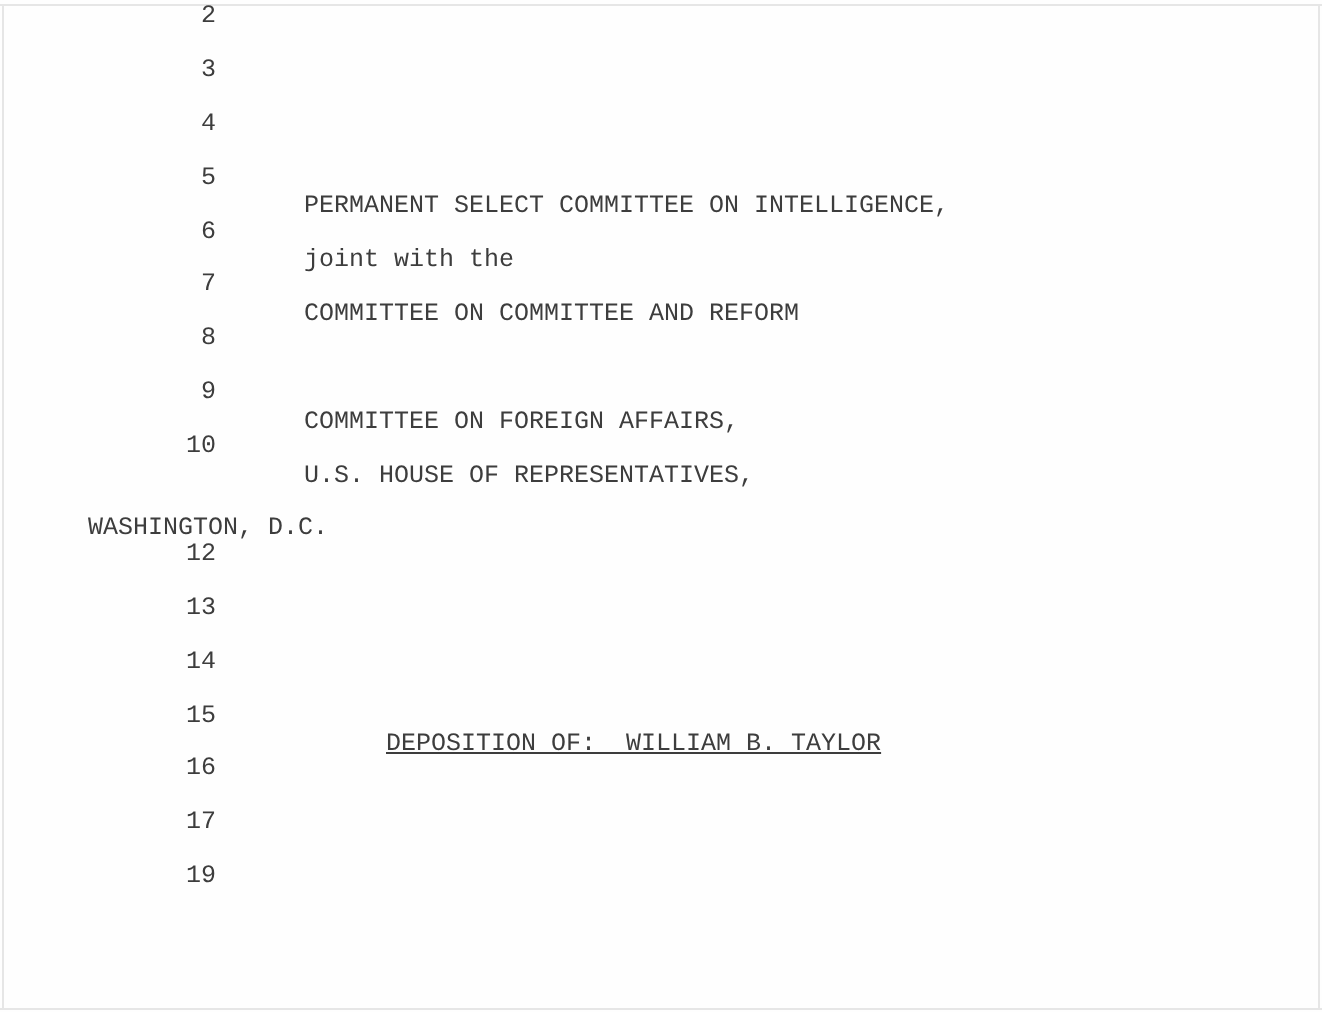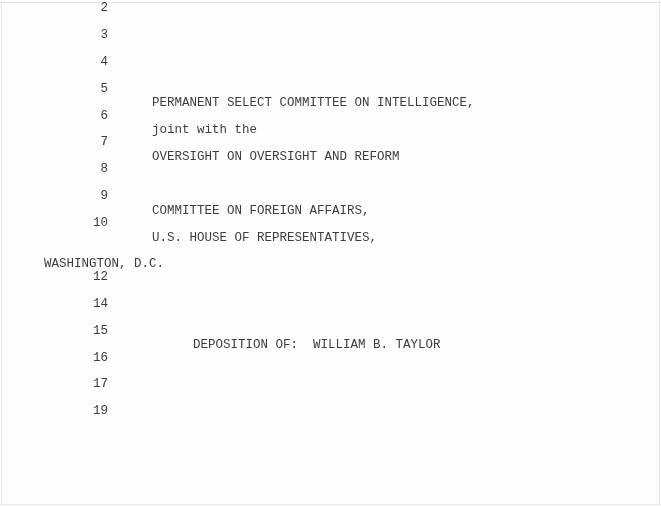--- a/index.html
+++ b/index.html
@@ -38,21 +38,21 @@
   }
   .num {
     flex: none;
     width: 108px;
     text-align: right;
   }
   .txt {
     padding-left: 44px;
     margin-top: 29px;
   }
-  .row.indent-deposition .txt { padding-left: 85px; }
+  .row.indent-deposition .txt { padding-left: 85px; text-decoration: underline; }
   .row.indent-date .txt { padding-left: 174px; }
 </style>
 </head>
 <body>
 
 <div class="page">
   <div class="edge edge-top"></div>
   <div class="edge edge-bottom"></div>
   <div class="edge edge-left"></div>
   <div class="edge edge-right"></div>
@@ -73,38 +73,42 @@
     <div class="row">
       <span class="num">5</span>
       <span class="txt">PERMANENT SELECT COMMITTEE ON INTELLIGENCE,</span>
     </div>
     <div class="row">
       <span class="num">6</span>
       <span class="txt">joint with the</span>
     </div>
     <div class="row">
       <span class="num">7</span>
-      <span class="txt">OVERSIGHT ON OVERSIGHT AND REFORM</span>
+      <span class="txt">COMMITTEE ON COMMITTEE AND REFORM</span>
     </div>
     <div class="row">
       <span class="num">8</span>
     </div>
     <div class="row">
       <span class="num">9</span>
       <span class="txt">COMMITTEE ON FOREIGN AFFAIRS,</span>
     </div>
     <div class="row">
       <span class="num">10</span>
       <span class="txt">U.S. HOUSE OF REPRESENTATIVES,</span>
     </div>
     <div class="row">
       <span class="txt">WASHINGTON, D.C.</span>
     </div>
     <div class="row">
       <span class="num">12</span>
+      <span class="txt"></span>
+    </div>
+    <div class="row">
+      <span class="num">13</span>
       <span class="txt"></span>
     </div>
     <div class="row">
       <span class="num">14</span>
       <span class="txt"></span>
     </div>
     <div class="row indent-deposition">
       <span class="num">15</span>
       <span class="txt">DEPOSITION OF:  WILLIAM B. TAYLOR</span>
     </div>

